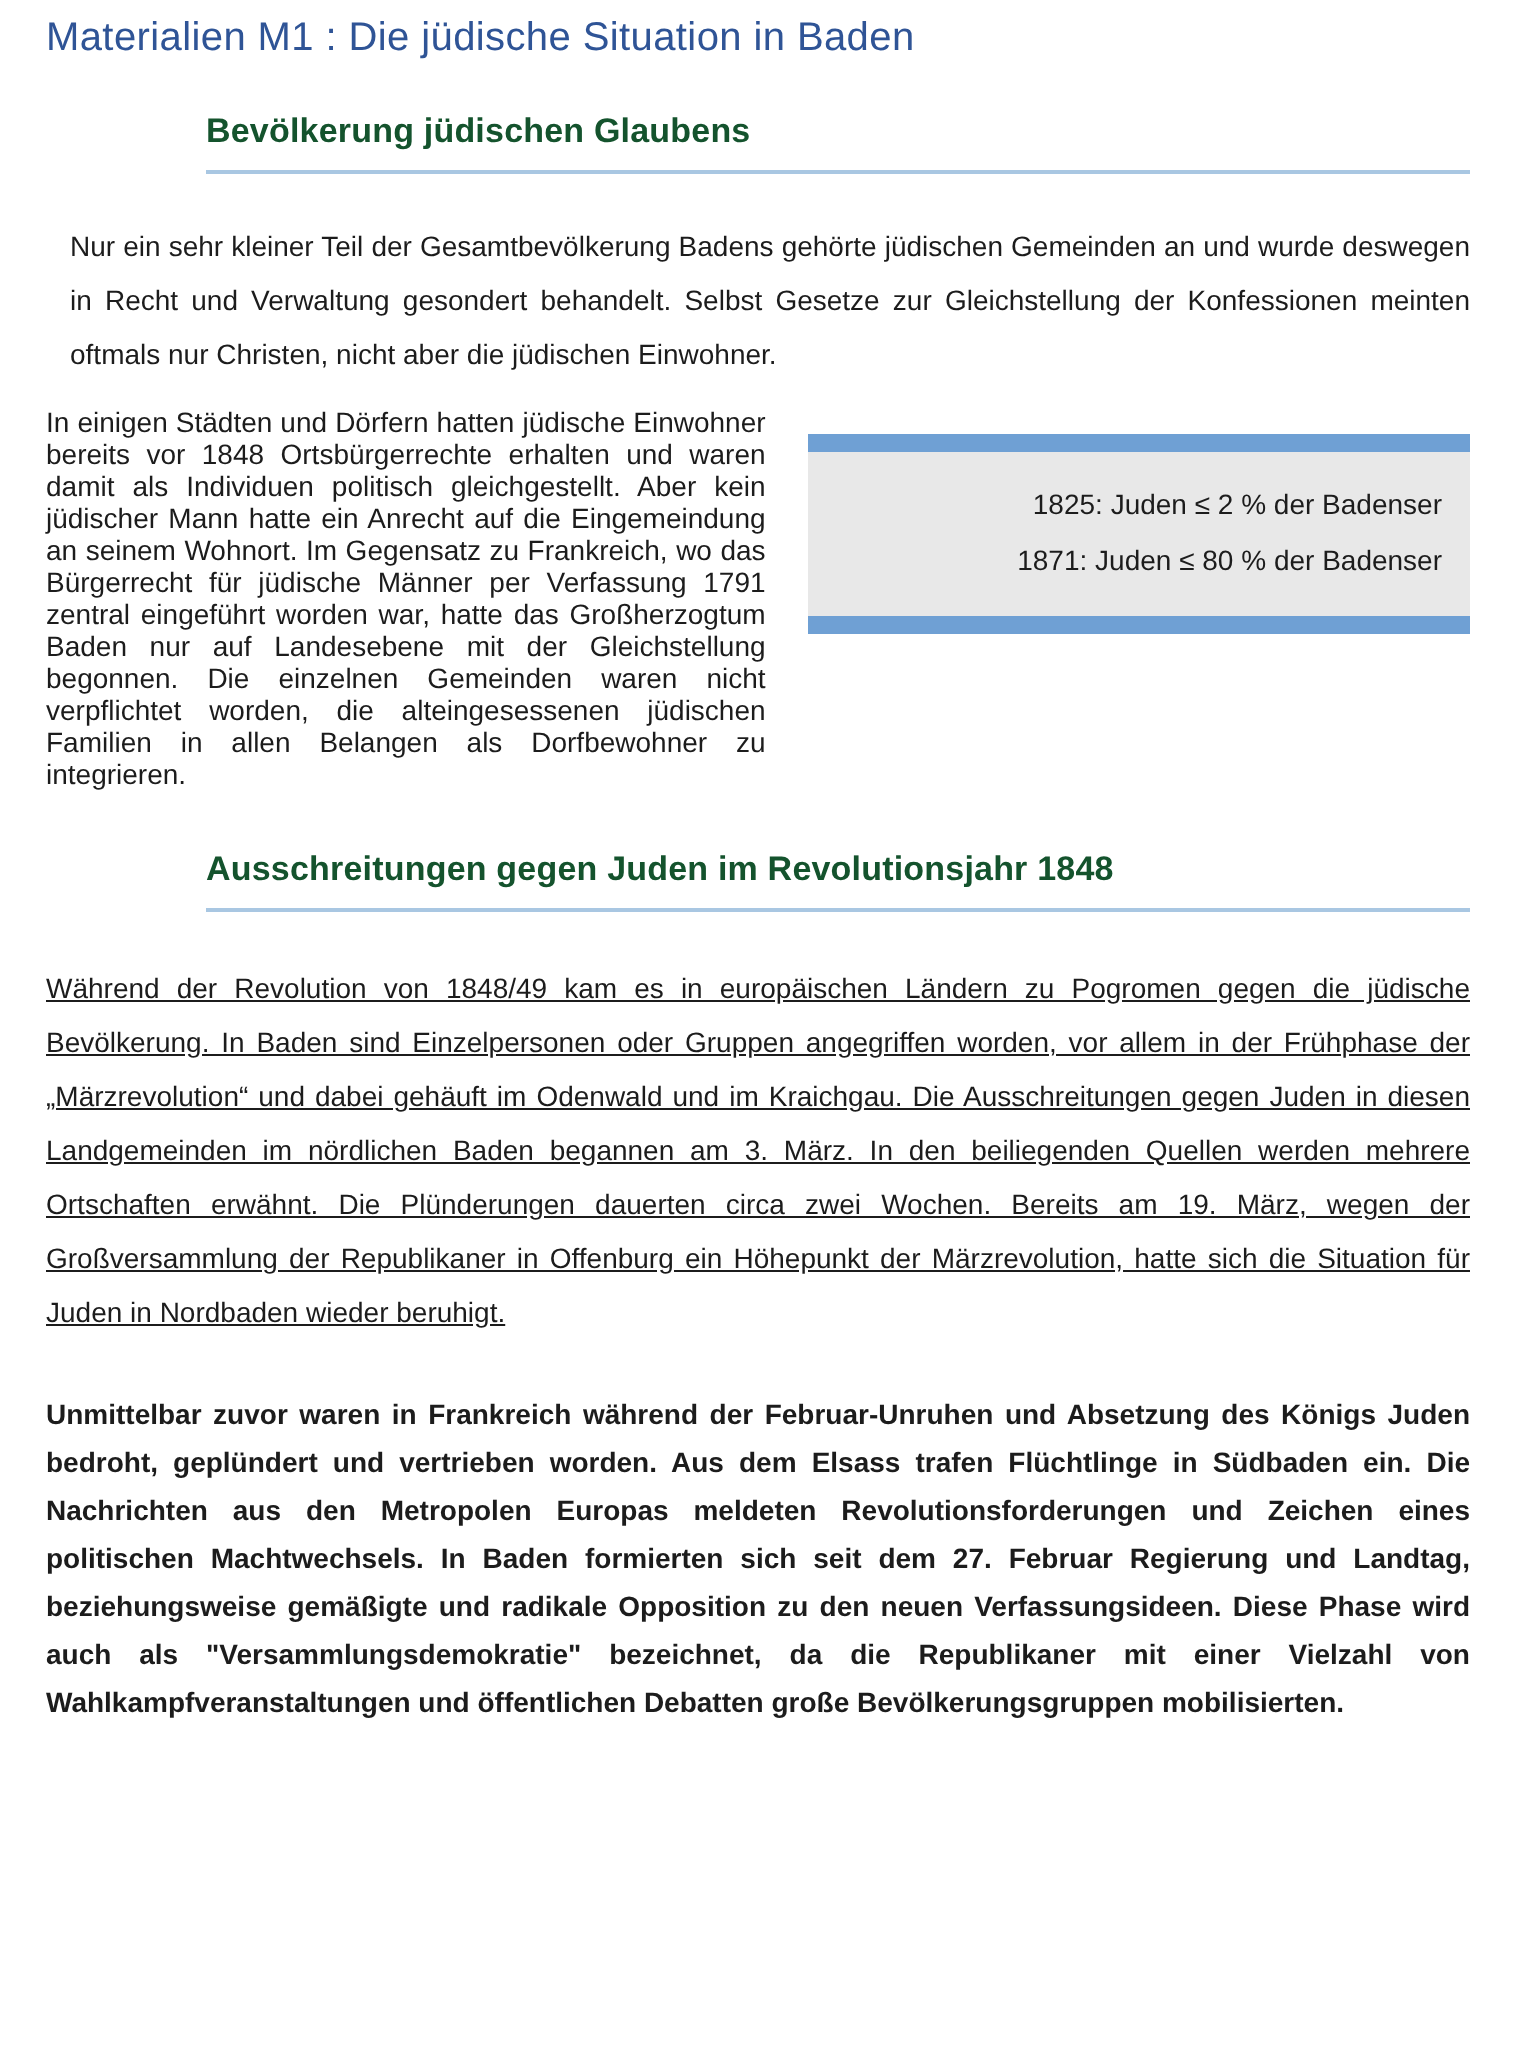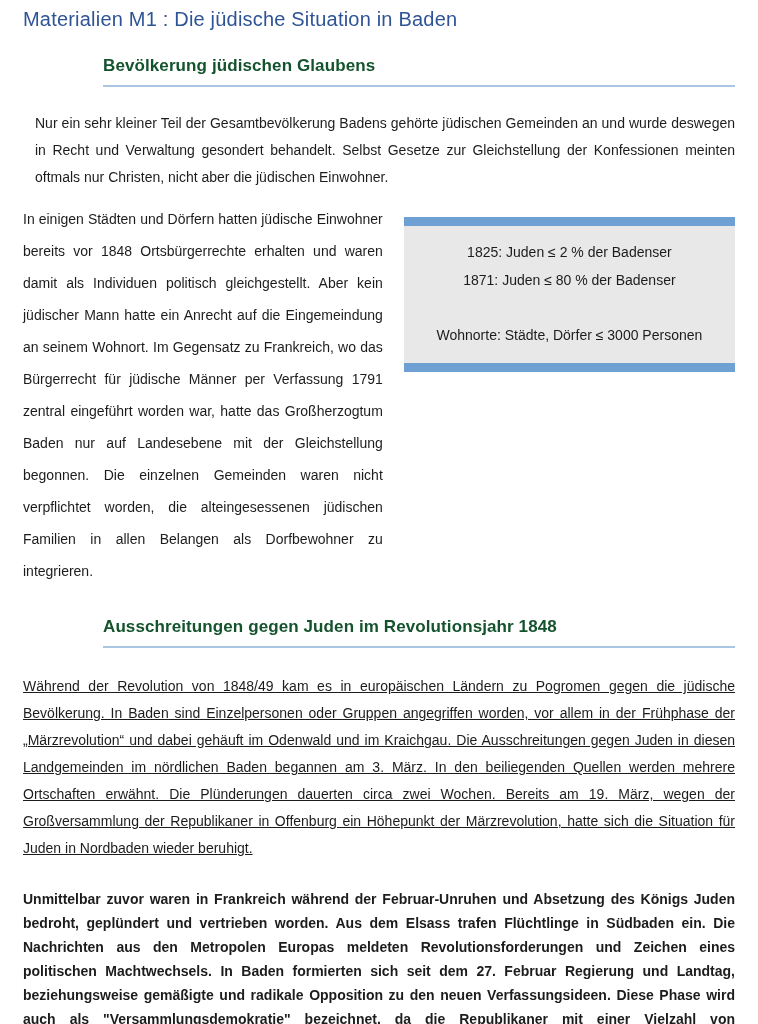--- a/index.html
+++ b/index.html
@@ -47,38 +47,38 @@
     text-align:justify;
     color:var(--text-black);
   }
   .par-first{margin-top:23px;margin-left:12px;}
   .two-col{
     display:flex;
     margin-top:12px;
   }
   .col-left{
     width:365px;
-    line-height:32px;
+    line-height:16px;
   }
   .infobox{
     width:336px;
     margin-left:21px;
     margin-top:14px;
     align-self:flex-start;
   }
   .infobox .bar{
     height:9px;
     background:var(--bar-blue);
   }
   .infobox-content{
     background:var(--box-gray);
     padding:12px 14px 14px 14px;
     font-size:14px;
     line-height:28px;
-    text-align:center;
+    text-align:right;
   }
   .infobox-content p{margin:0;}
   .infobox-content .spaced{margin-top:27px;}
   .section-2{margin-top:30px;}
   .s2-par1{margin-top:25px;text-decoration:underline;}
   .s2-par2{margin-top:25px;line-height:24px;font-weight:bold;}
 </style>
 </head>
 <body>
 
@@ -93,21 +93,20 @@
     <p class="body-par par-first">Nur ein sehr kleiner Teil der Gesamtbevölkerung Badens gehörte jüdischen Gemeinden an und wurde deswegen in Recht und Verwaltung gesondert behandelt. Selbst Gesetze zur Gleichstellung der Konfessionen meinten oftmals nur Christen, nicht aber die jüdischen Einwohner.</p>
 
     <div class="two-col">
       <p class="body-par col-left">In einigen Städten und Dörfern hatten jüdische Einwohner bereits vor 1848 Ortsbürgerrechte erhalten und waren damit als Individuen politisch gleichgestellt. Aber kein jüdischer Mann hatte ein Anrecht auf die Eingemeindung an seinem Wohnort. Im Gegensatz zu Frankreich, wo das Bürgerrecht für jüdische Männer per Verfassung 1791 zentral eingeführt worden war, hatte das Großherzogtum Baden nur auf Landesebene mit der Gleichstellung begonnen. Die einzelnen Gemeinden waren nicht verpflichtet worden, die alteingesessenen jüdischen Familien in allen Belangen als Dorfbewohner zu integrieren.</p>
 
       <aside class="infobox">
         <div class="bar"></div>
         <div class="infobox-content">
           <p>1825: Juden ≤ 2 % der Badenser</p>
           <p>1871: Juden ≤ 80 % der Badenser</p>
-          <p class="spaced">Wohnorte: Städte, Dörfer ≤ 3000 Personen</p>
         </div>
         <div class="bar"></div>
       </aside>
     </div>
   </section>
 
   <section class="section-2">
     <h2 class="sec-heading">Ausschreitungen gegen Juden im Revolutionsjahr 1848</h2>
     <div class="sec-rule"></div>
 

